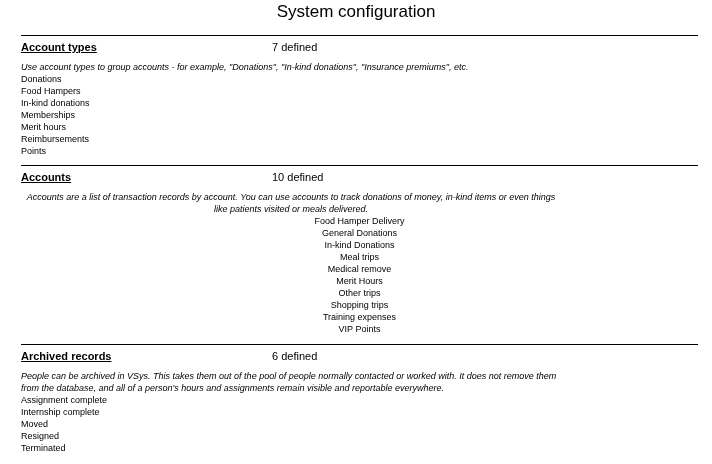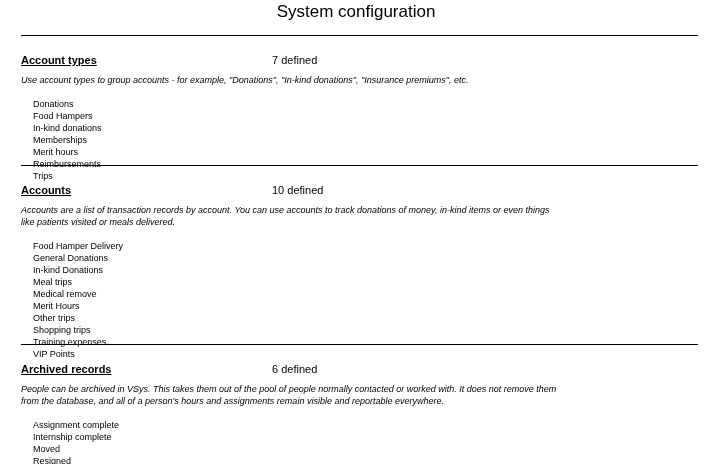--- a/index.html
+++ b/index.html
@@ -6,33 +6,33 @@
     body {
       width: 712px; height: 464px; overflow: hidden; position: relative;
       font-family: "Liberation Sans", sans-serif; color: #000;
     }
     .page-title {
       position: absolute; top: 2px; left: 0; width: 712px; text-align: center;
       font-size: 17px; line-height: 20px; font-weight: normal;
     }
     .section { position: absolute; left: 21px; width: 677px; }
     .rule { height: 0; border-top: 1px solid #000; width: 677px; }
-    .head-row { position: relative; height: 12px; margin-top: 18px; }
+    .head-row { position: relative; height: 12px; margin-top: 5px; }
     .sec-title {
       position: absolute; left: 0; top: 0; font-size: 11px; line-height: 12px;
       font-weight: bold; text-decoration: underline;
     }
     .sec-count {
       position: absolute; left: 251px; top: 0; font-size: 11px; line-height: 12px;
     }
     .desc {
       font-size: 9px; font-style: italic; line-height: 12px; width: 540px;
       margin-top: 8px;
     }
-    .items { margin: 12px; padding: 0; list-style: none; }
+    .items { margin: 0; padding: 0; list-style: none; }
     .items li { font-size: 9px; line-height: 12px; }
   </style>
 </head>
 <body>
 
 <div class="page-title">System configuration</div>
 
 <div class="section" style="top:35px;">
   <div class="rule"></div>
   <div class="head-row">
@@ -40,25 +40,25 @@
     <span class="sec-count">7 defined</span>
   </div>
   <div class="desc">Use account types to group accounts - for example, "Donations", "In-kind donations", "Insurance premiums", etc.</div>
   <ul class="items">
     <li>Donations</li>
     <li>Food Hampers</li>
     <li>In-kind donations</li>
     <li>Memberships</li>
     <li>Merit hours</li>
     <li>Reimbursements</li>
-    <li>Trips</li>
+    <li>Points</li>
   </ul>
 </div>
 
-<div class="section" style="top:165px;">
+<div class="section" style="top:165px;text-align:center;">
   <div class="rule"></div>
   <div class="head-row">
     <span class="sec-title">Accounts</span>
     <span class="sec-count">10 defined</span>
   </div>
   <div class="desc">Accounts are a list of transaction records by account. You can use accounts to track donations of money, in-kind items or even things like patients visited or meals delivered.</div>
   <ul class="items">
     <li>Food Hamper Delivery</li>
     <li>General Donations</li>
     <li>In-kind Donations</li>

